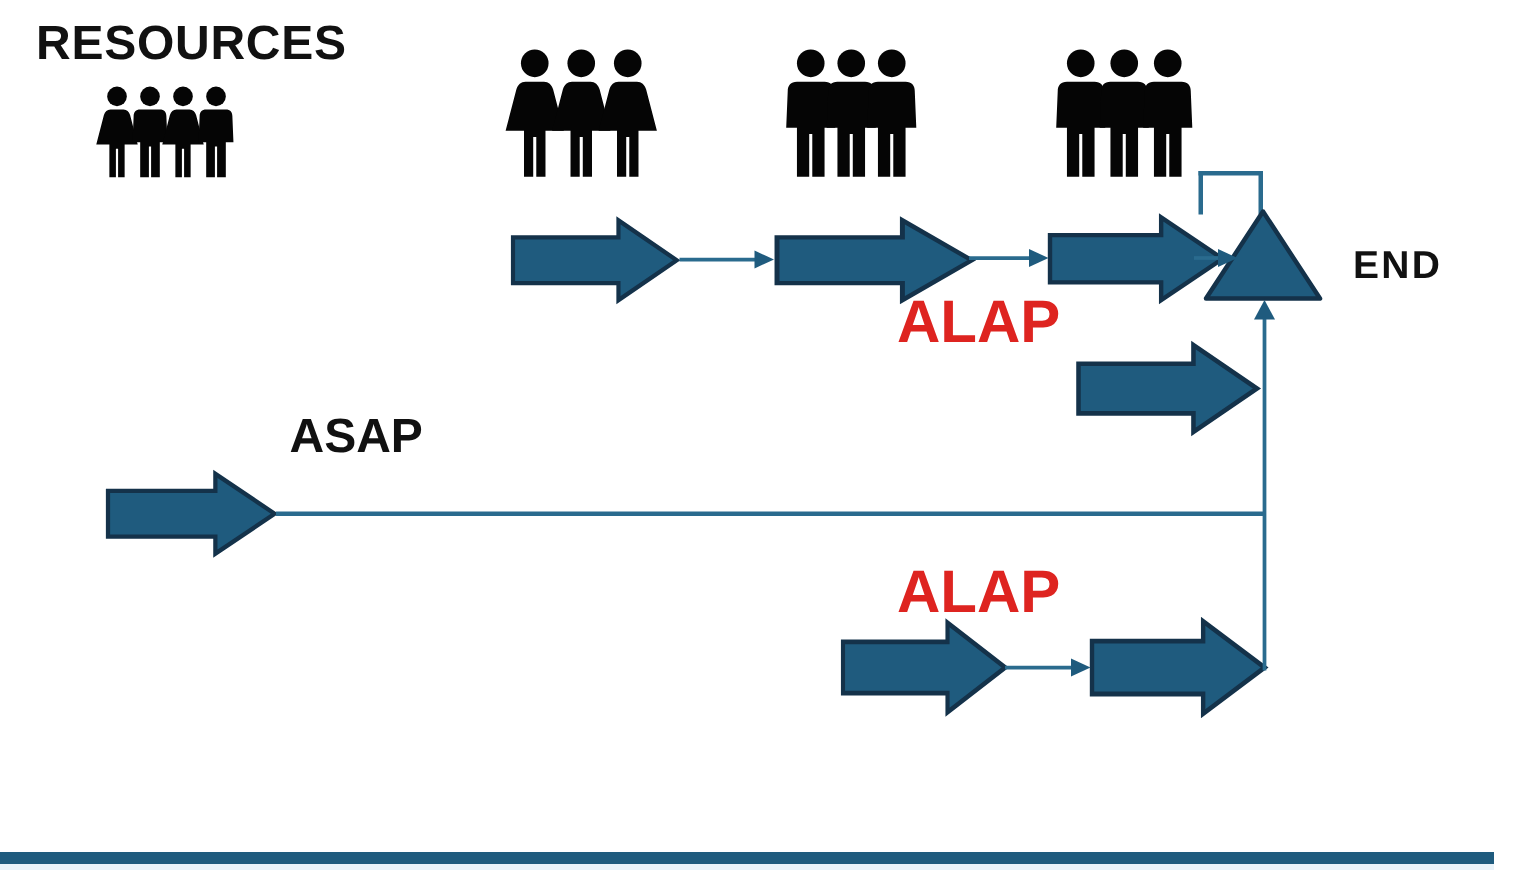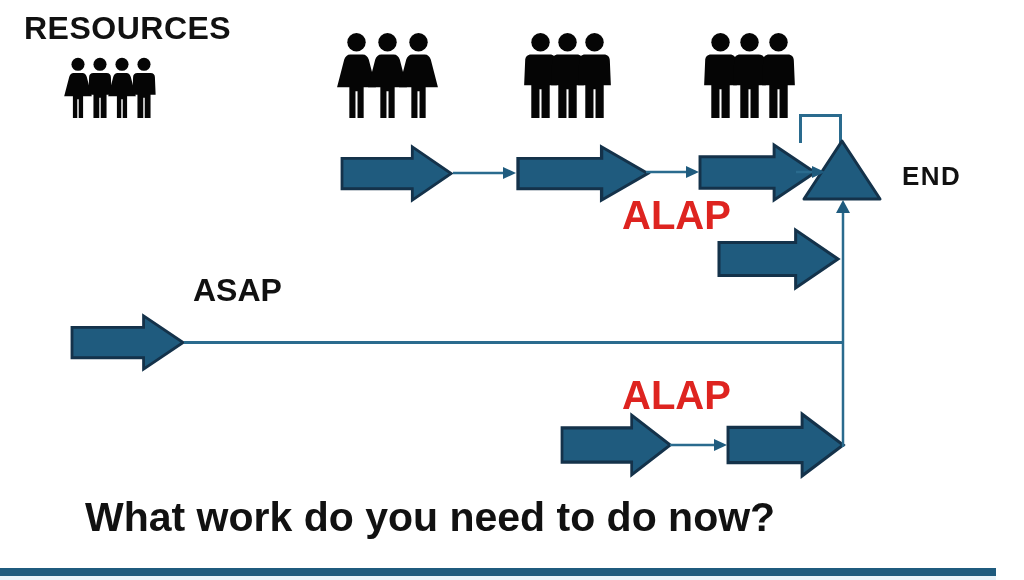--- a/index.html
+++ b/index.html
@@ -1,21 +1,21 @@
 <!DOCTYPE html>
 <html><head>
 <meta charset="utf-8">
 <style>
   html,body{margin:0;padding:0;background:#ffffff;}
   .canvas{
     position:relative;width:996px;height:580px;background:#ffffff;
     overflow:hidden;font-family:"Liberation Sans", sans-serif;
   }
   .label{position:absolute;font-weight:bold;color:#111111;line-height:1.05;white-space:nowrap;}
-  .label.red{color:#DE2420;margin-left:24px;}
+  .label.red{color:#DE2420;}
   .people{position:absolute;display:flex;align-items:flex-end;}
   .person{display:block;fill:#050505;}
   .task-arrow{position:absolute;overflow:visible;}
   .conn{position:absolute;overflow:visible;}
   .hline{position:absolute;height:3px;background:#2A6B8E;}
   .loop-rect{position:absolute;border:3px solid #2A6B8E;border-bottom:none;background:transparent;}
   .bar{position:absolute;background:#1F5B7E;}
   .strip{position:absolute;background:#E9F3FA;}
   .defs{position:absolute;width:0;height:0;}
 </style>
@@ -40,21 +40,20 @@
 
   <div class="bar" style="left:1016px;top:62px;width:8px;height:514px;"></div>
   <div class="bar" style="left:0;top:568px;width:1024px;height:8px;"></div>
   <div class="strip" style="left:0;top:576px;width:1024px;height:4px;"></div>
 
   <div class="label" style="left:24px;top:12px;font-size:32px;letter-spacing:0.5px;">RESOURCES</div>
   <div class="label" style="left:193px;top:274px;font-size:32px;">ASAP</div>
   <div class="label red" style="left:598px;top:194px;font-size:40px;">ALAP</div>
   <div class="label red" style="left:598px;top:374px;font-size:40px;">ALAP</div>
   <div class="label" style="left:902px;top:163px;font-size:26px;letter-spacing:1.5px;">END</div>
-  <div class="label" style="left:85px;top:496px;font-size:41px;">What work do you need to do now?</div>
 
   <div class="people" style="left:62px;top:57px;">
       <svg class="person" viewBox="0 0 44 88" width="32" height="64">
         <use href="#icon-woman"></use>
       </svg>
       <svg class="person" viewBox="0 0 44 88" width="32" height="64" style="margin-left: -10px;">
         <use href="#icon-man"></use>
       </svg>
       <svg class="person" viewBox="0 0 44 88" width="32" height="64" style="margin-left: -10px;">
         <use href="#icon-woman"></use>

